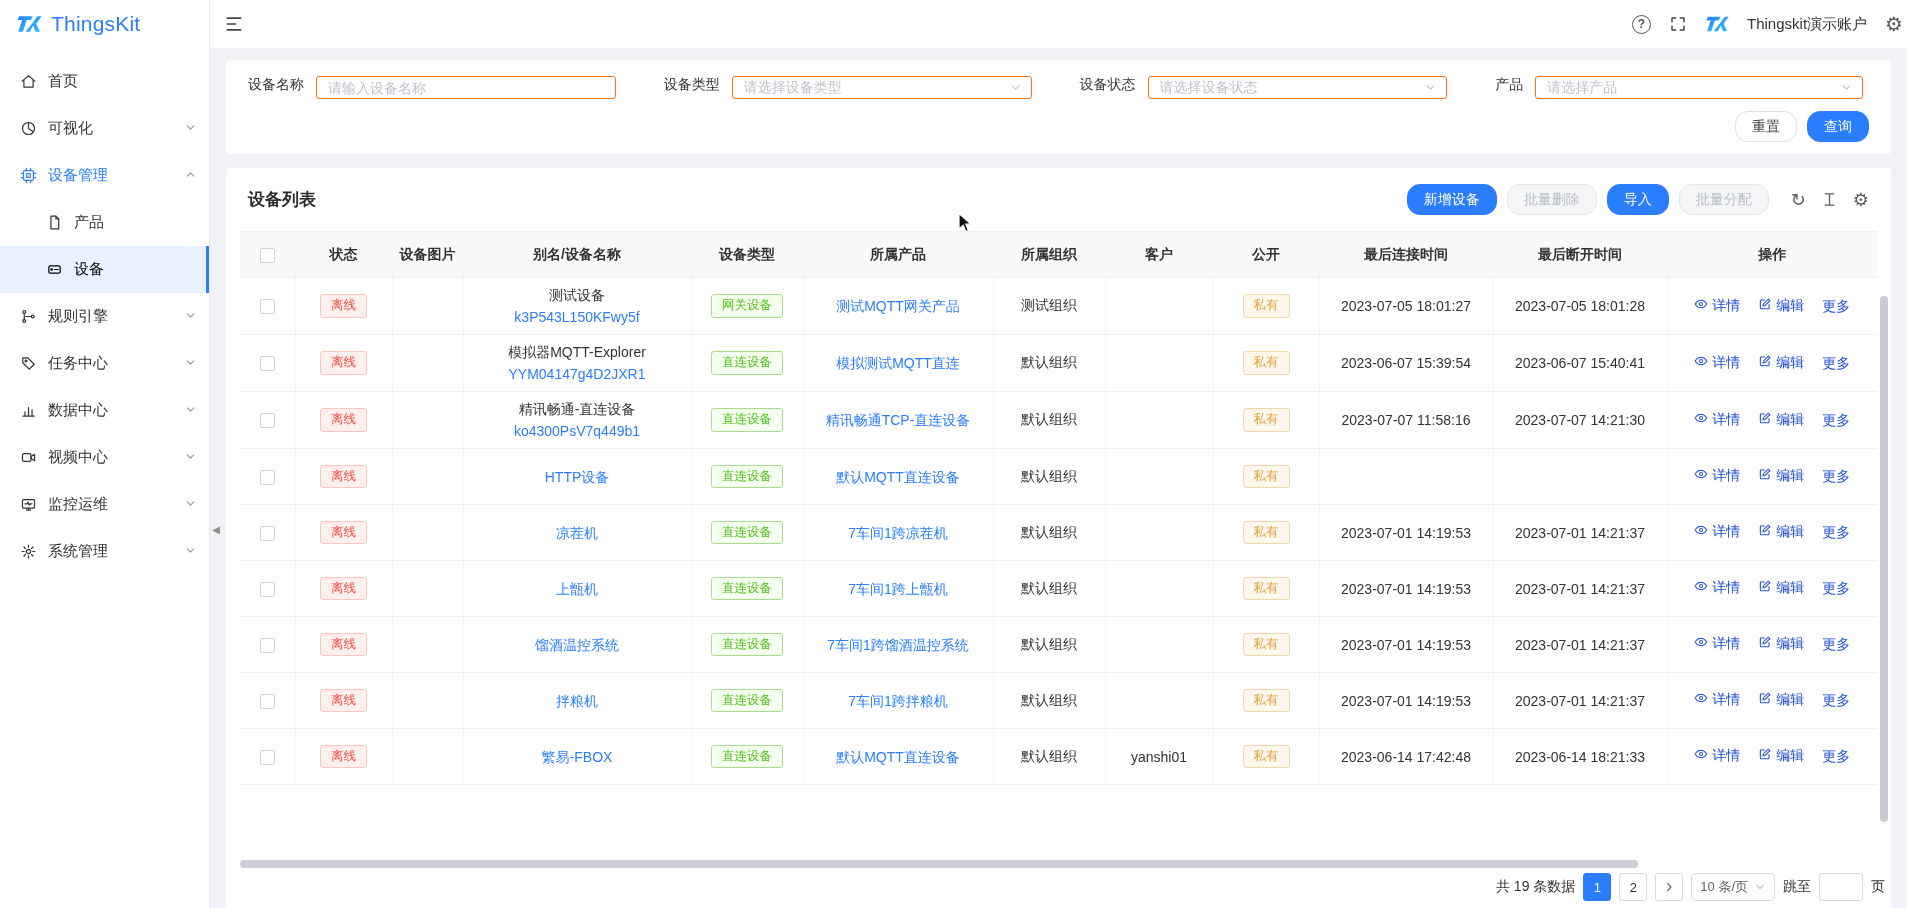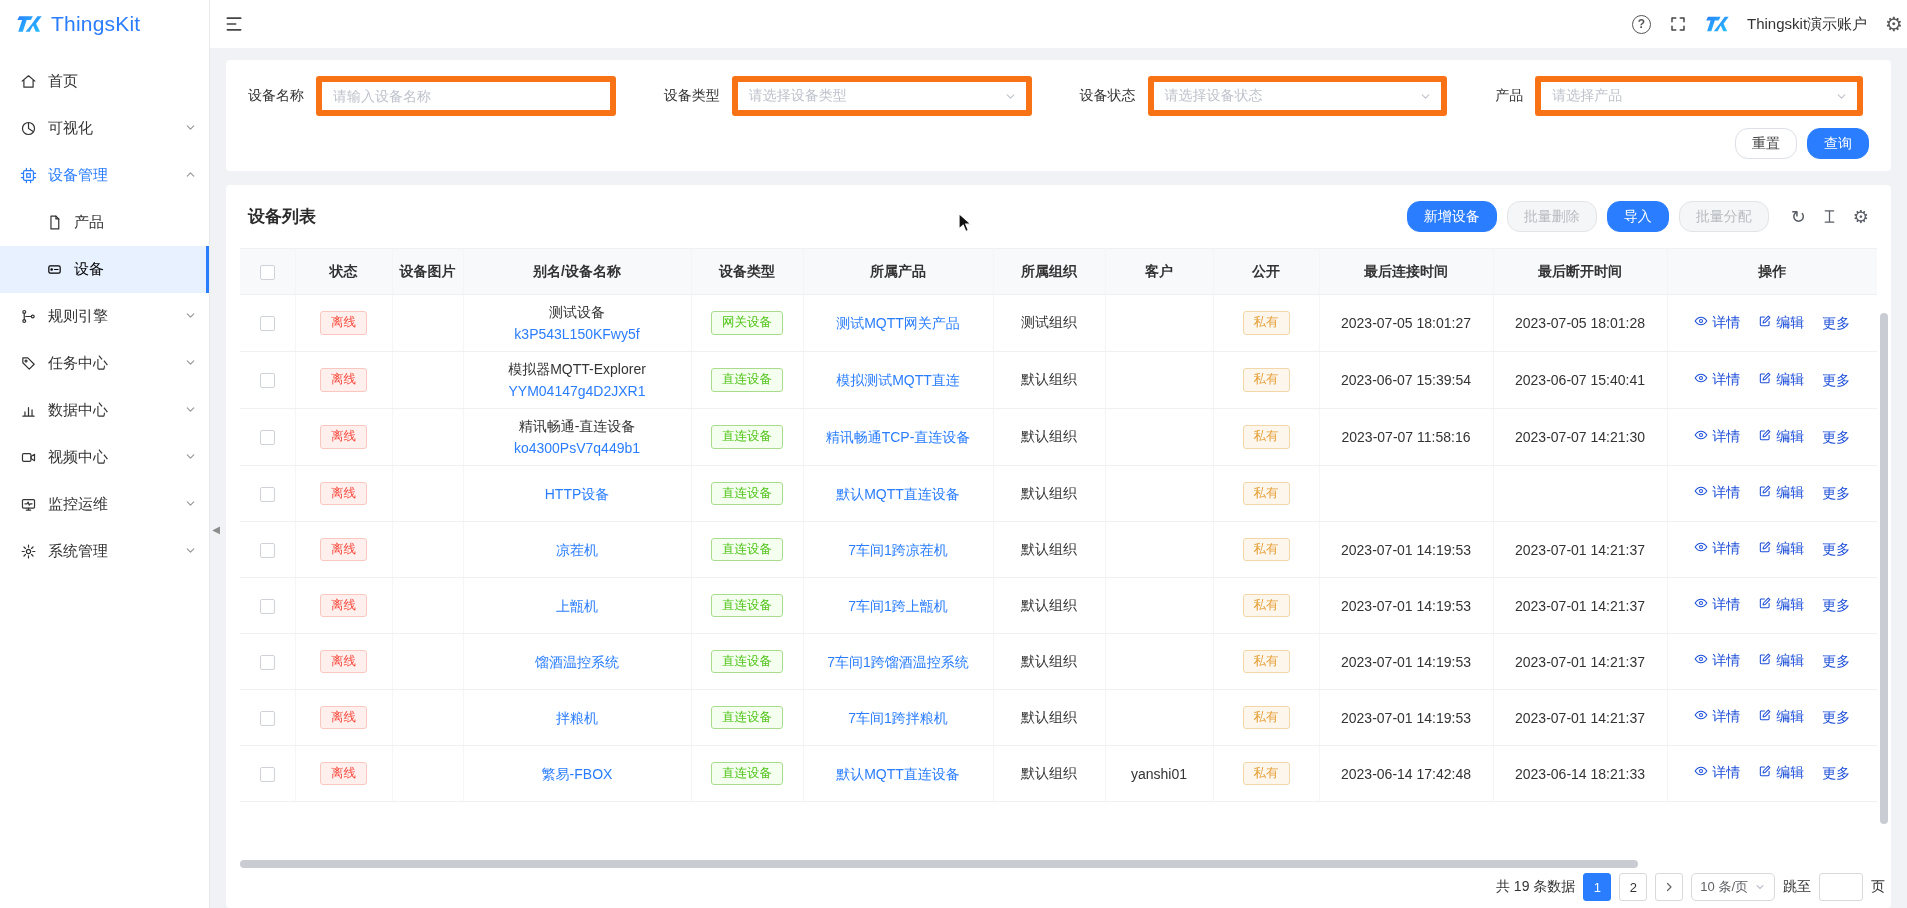--- a/index.html
+++ b/index.html
@@ -30,24 +30,24 @@
   .account{font-size:15px;color:#333;white-space:nowrap}
   .gear-glyph{font-size:20px;color:#555;line-height:1;cursor:pointer;margin-right:-10px}
 
   
   .content{flex:1;min-height:0;padding:12px 16px 0;display:flex;flex-direction:column;gap:14px;position:relative}
   .collapse-handle{position:absolute;left:0;top:468px;width:12px;height:26px;display:flex;align-items:center;justify-content:center;color:#8c8c8c;font-size:10px;cursor:pointer}
 
   .card{background:#fff;border-radius:4px}
   .filter-card{padding:16px 22px 12px;flex:none}
   .filter-row{display:flex;align-items:center}
-  .fgroup{display:flex;align-items:center;flex:1;padding-right:48px}
+  .fgroup{display:flex;align-items:flex-start;flex:1;padding-right:48px}
   .fgroup.last{padding-right:6px}
   .fgroup label{white-space:nowrap;margin-right:12px;color:#333}
-  .finput,.fselect{flex:1;height:40px;border:6px solid #f97316;border-radius:3px;background:#fff;font-size:14px}
+  .finput,.fselect{flex:1;height:23px;border:1px solid #f97316;border-radius:3px;background:#fff;font-size:14px}
   .finput{padding:0 11px;color:#333;outline:none;font-family:inherit}
   .finput::placeholder{color:#bfc3cc}
   .fselect{display:flex;align-items:center;justify-content:space-between;padding:0 9px 0 11px;color:#bfc3cc;cursor:pointer}
   .fselect .sel-chev{width:13px;height:13px;color:#c0c4cc}
   .filter-actions{display:flex;justify-content:flex-end;gap:10px;margin-top:12px}
   .btn{height:31px;padding:0 16px;border-radius:13px;border:1px solid #dcdfe6;background:#fff;font-size:14px;color:#444;display:inline-flex;align-items:center;cursor:pointer;font-family:inherit}
   .btn-primary{background:#2a7dff;border-color:#2a7dff;color:#fff}
   .btn-disabled{background:#f5f6f7;border-color:#e3e4e6;color:#b8bcc2;cursor:not-allowed}
 
   

